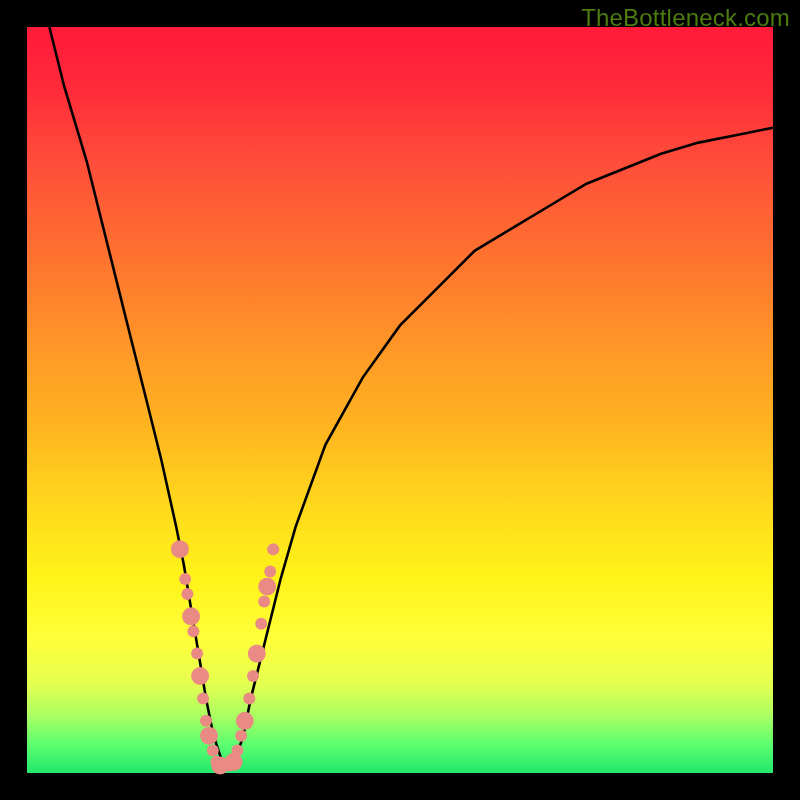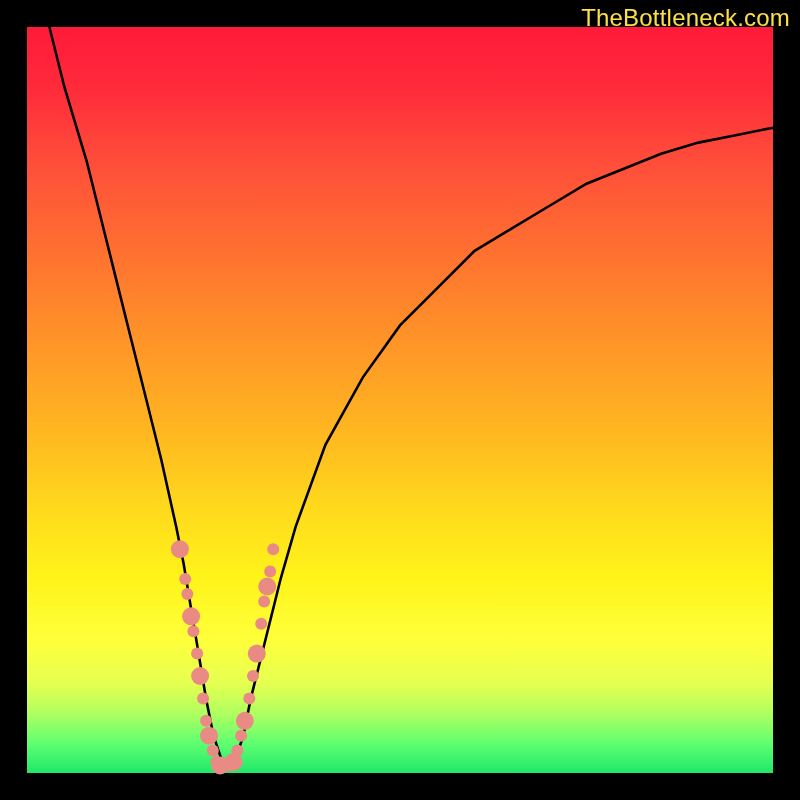--- a/index.html
+++ b/index.html
@@ -35,21 +35,21 @@
       #ffff3a 82%,
       #e5ff50 88%,
       #b0ff60 92%,
       #60ff70 96%,
       #20e86a 100%);
   }
   .watermark {
     position: absolute;
     top: 4px;
     right: 10px;
-    color: #fde047;
+    color: #4d7c0f;
     font-size: 24px;
     font-weight: 500;
     letter-spacing: 0.2px;
     user-select: none;
   }
   svg.curve {
     position: absolute;
     left: 0; top: 0;
     width: 746px; height: 746px;
     overflow: visible;

